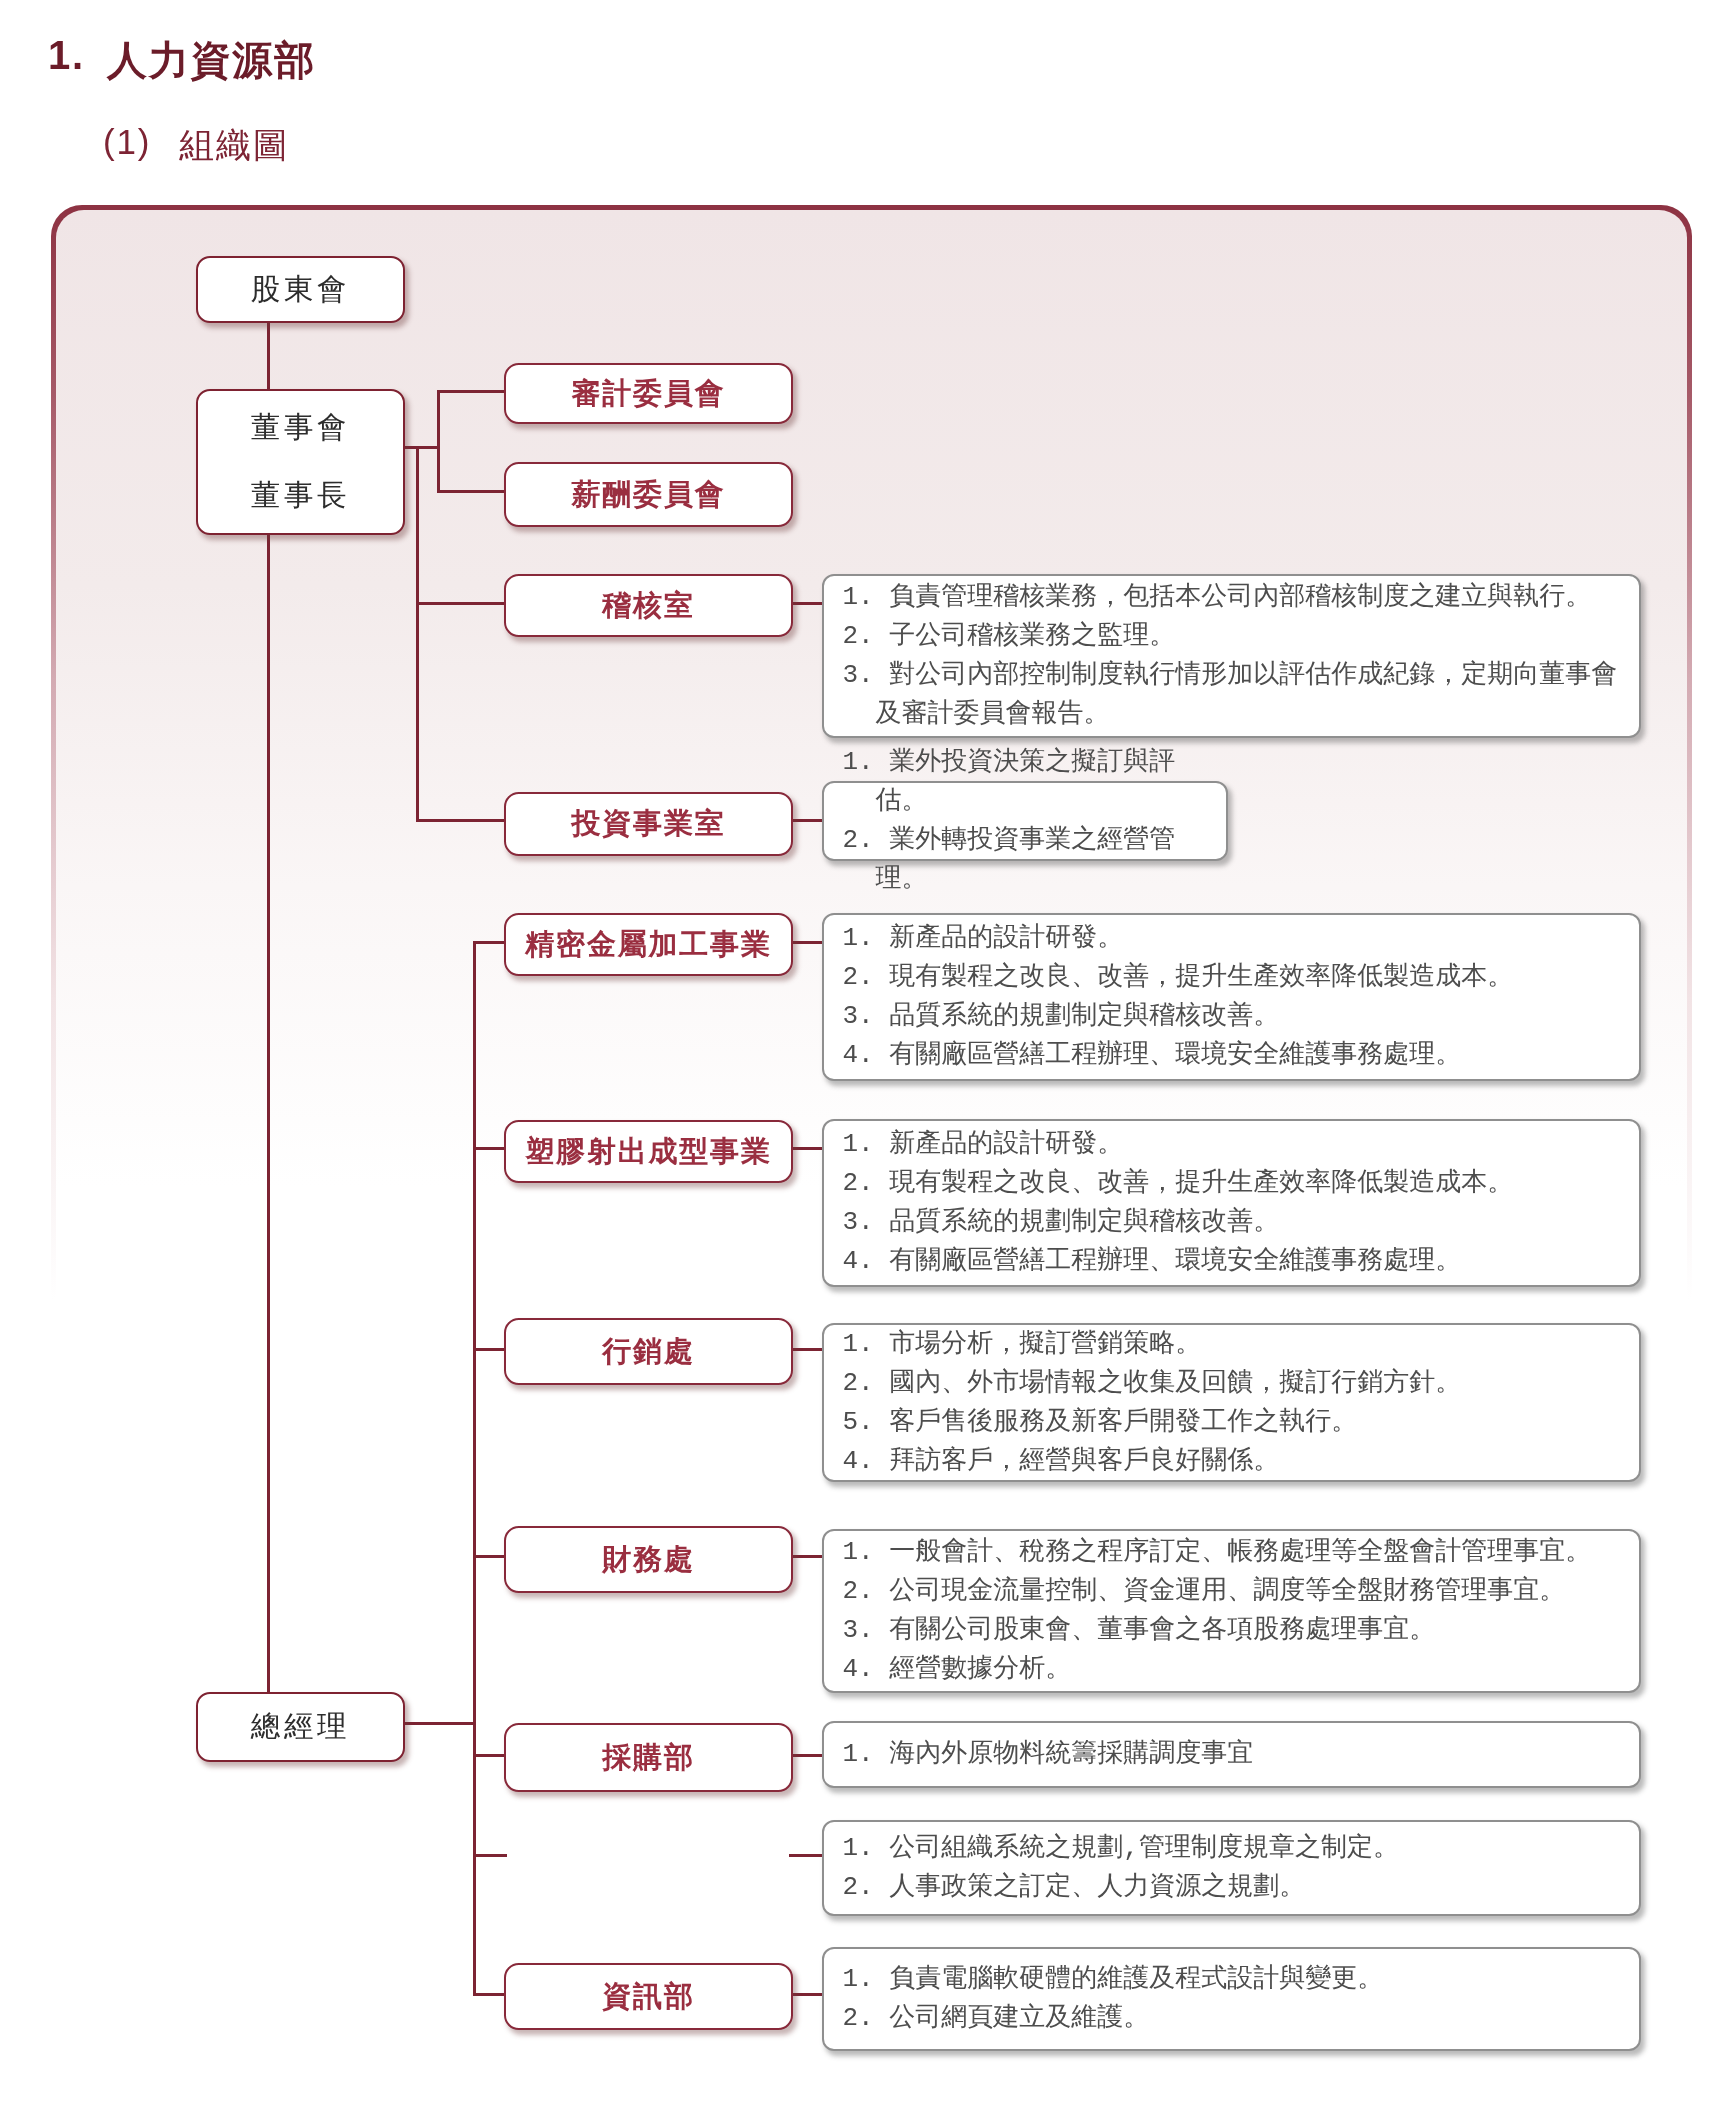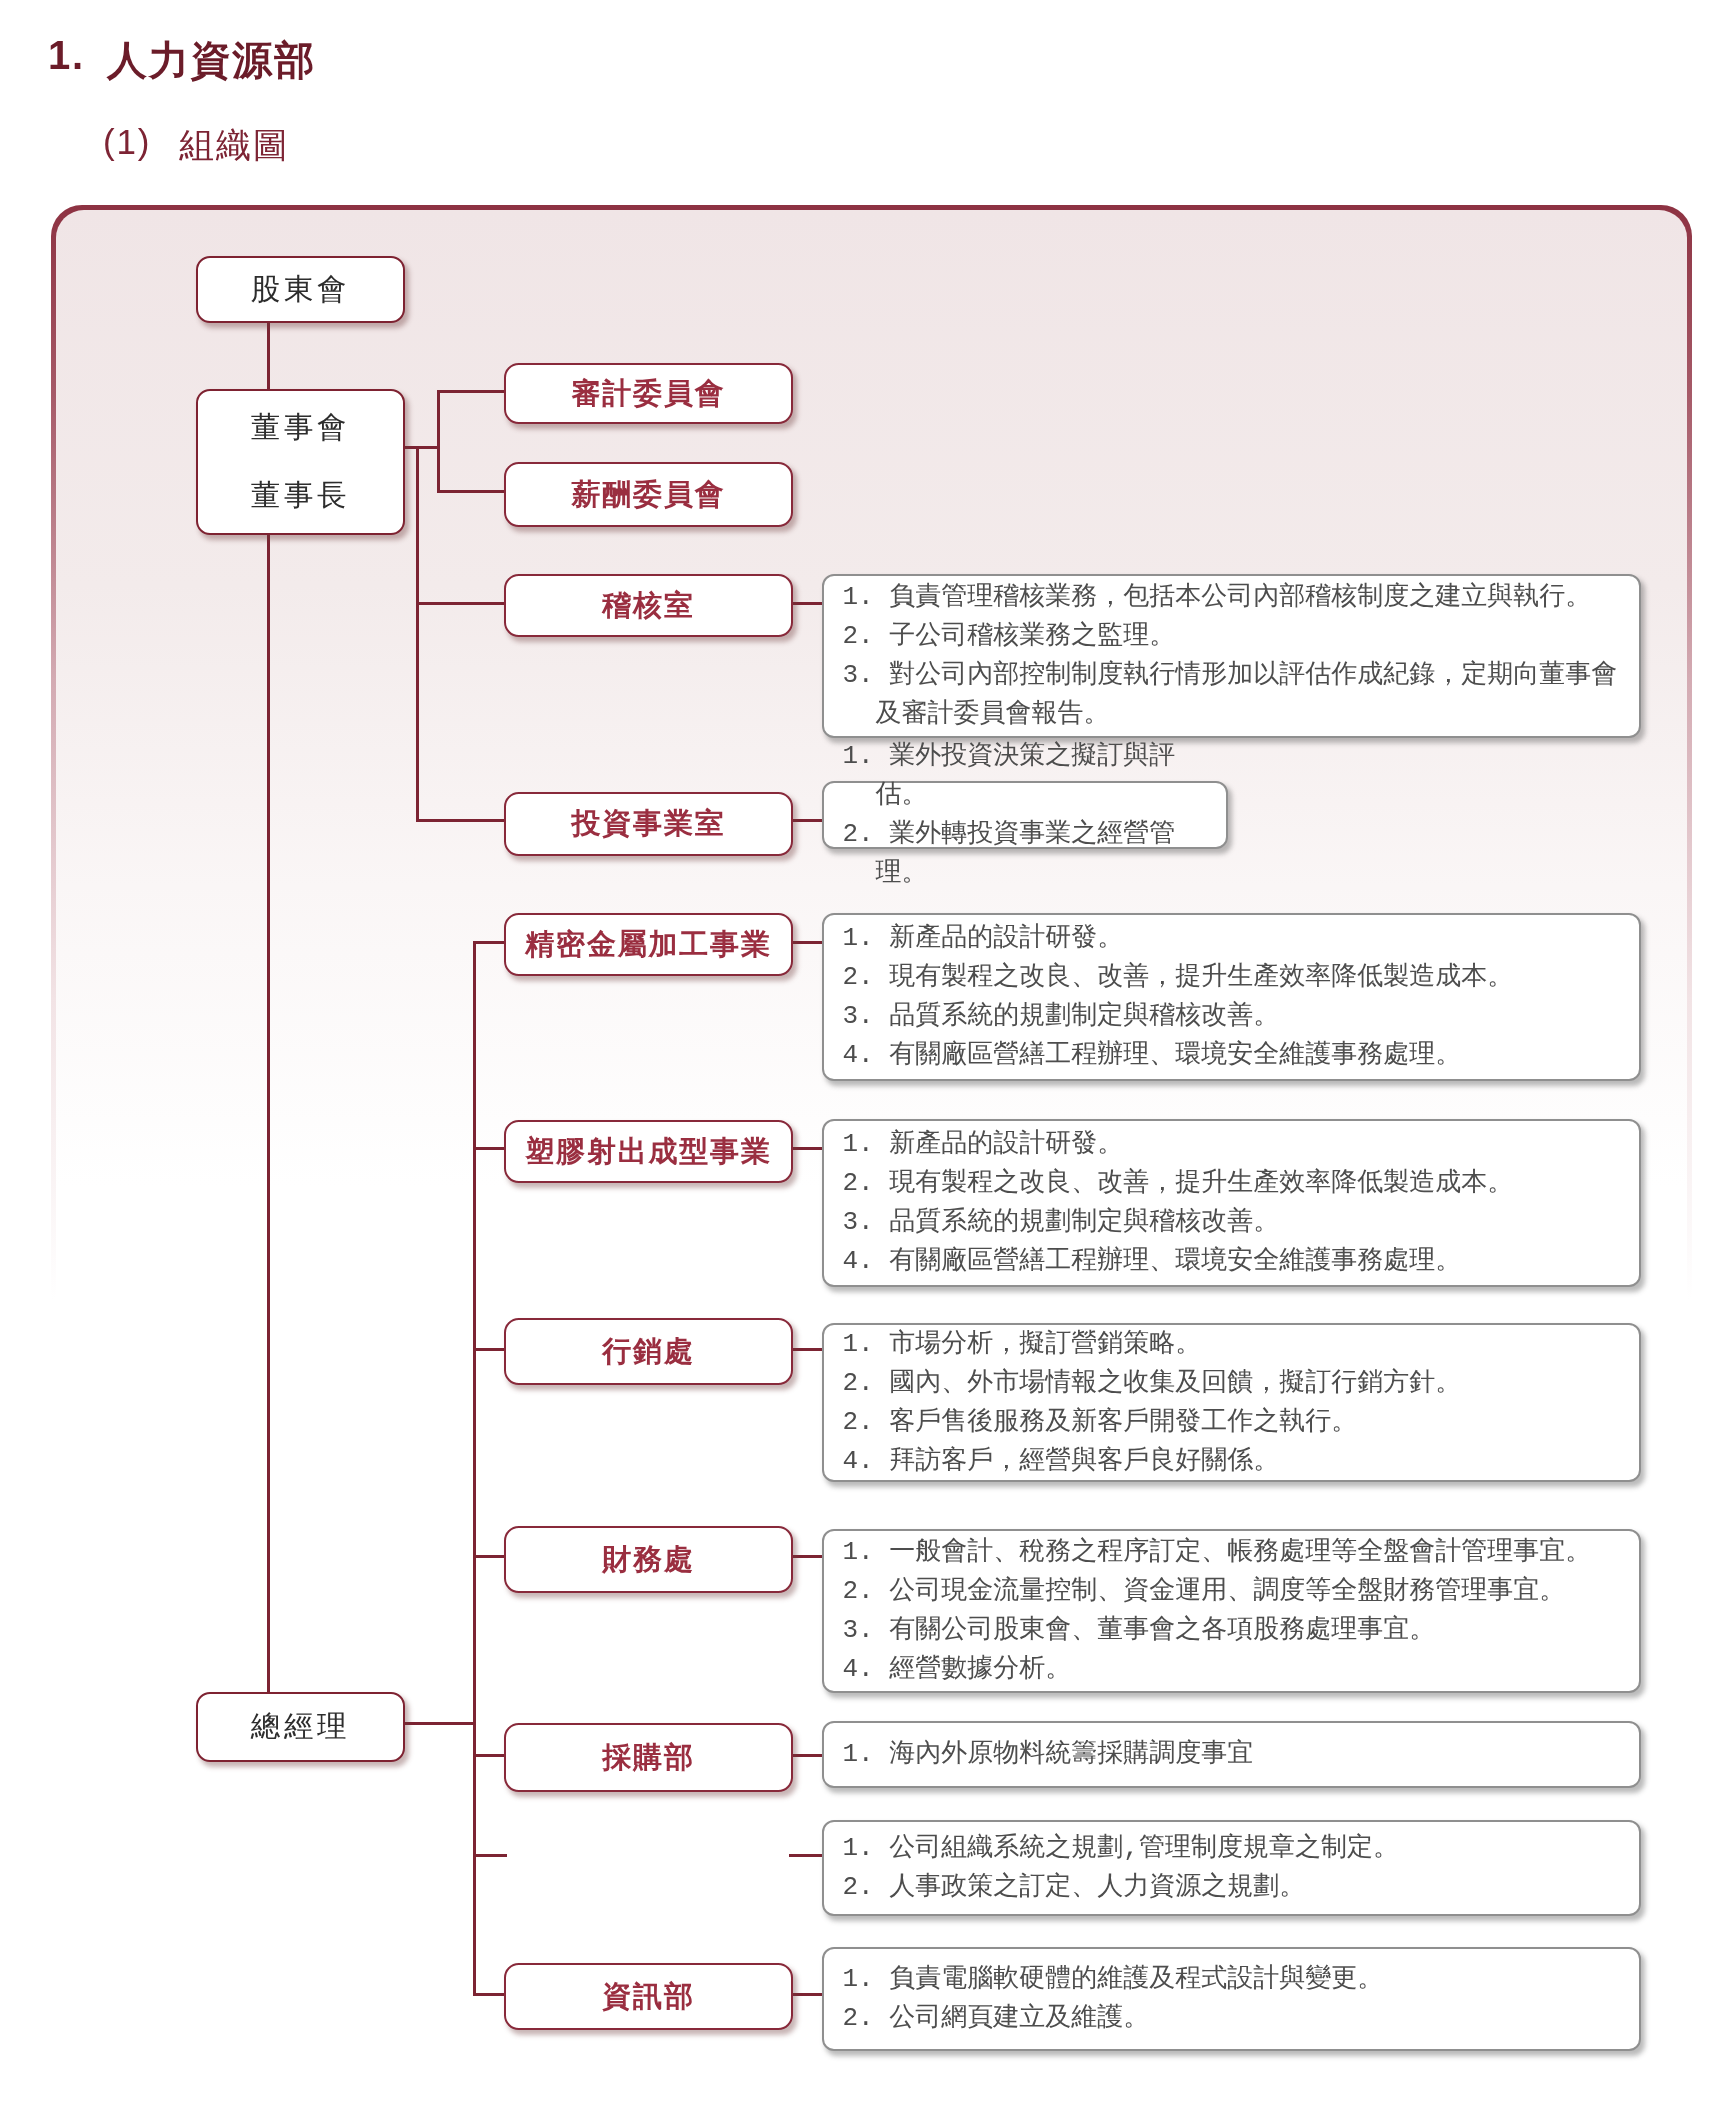--- a/index.html
+++ b/index.html
@@ -141,40 +141,40 @@
     </div>
     <div class="unit-box" style="top:1758px;height:63px">
       <span>資訊部</span>
     </div>
 
     <div class="desc-box" style="top:369px;height:164px">
       <div class="duty">1. 負責管理稽核業務，包括本公司內部稽核制度之建立與執行。</div>
       <div class="duty">2. 子公司稽核業務之監理。</div>
       <div class="duty">3. 對公司內部控制制度執行情形加以評估作成紀錄，定期向董事會及審計委員會報告。</div>
     </div>
-    <div class="desc-box" style="top:576px;height:68px;width:406px">
+    <div class="desc-box" style="top:576px;height:80px;width:406px">
       <div class="duty">1. 業外投資決策之擬訂與評估。</div>
       <div class="duty">2. 業外轉投資事業之經營管理。</div>
     </div>
     <div class="desc-box" style="top:708px;height:168px">
       <div class="duty">1. 新產品的設計研發。</div>
       <div class="duty">2. 現有製程之改良、改善，提升生產效率降低製造成本。</div>
       <div class="duty">3. 品質系統的規劃制定與稽核改善。</div>
       <div class="duty">4. 有關廠區營繕工程辦理、環境安全維護事務處理。</div>
     </div>
     <div class="desc-box" style="top:914px;height:168px">
       <div class="duty">1. 新產品的設計研發。</div>
       <div class="duty">2. 現有製程之改良、改善，提升生產效率降低製造成本。</div>
       <div class="duty">3. 品質系統的規劃制定與稽核改善。</div>
       <div class="duty">4. 有關廠區營繕工程辦理、環境安全維護事務處理。</div>
     </div>
     <div class="desc-box" style="top:1118px;height:159px">
       <div class="duty">1. 市場分析，擬訂營銷策略。</div>
       <div class="duty">2. 國內、外市場情報之收集及回饋，擬訂行銷方針。</div>
-      <div class="duty">2. 客戶售後服務及新客戶開發工作之執行。</div>
+      <div class="duty">5. 客戶售後服務及新客戶開發工作之執行。</div>
       <div class="duty">4. 拜訪客戶，經營與客戶良好關係。</div>
     </div>
     <div class="desc-box" style="top:1324px;height:164px">
       <div class="duty">1. 一般會計、稅務之程序訂定、帳務處理等全盤會計管理事宜。</div>
       <div class="duty">2. 公司現金流量控制、資金運用、調度等全盤財務管理事宜。</div>
       <div class="duty">3. 有關公司股東會、董事會之各項股務處理事宜。</div>
       <div class="duty">4. 經營數據分析。</div>
     </div>
     <div class="desc-box" style="top:1516px;height:67px">
       <div class="duty">1. 海內外原物料統籌採購調度事宜</div>

